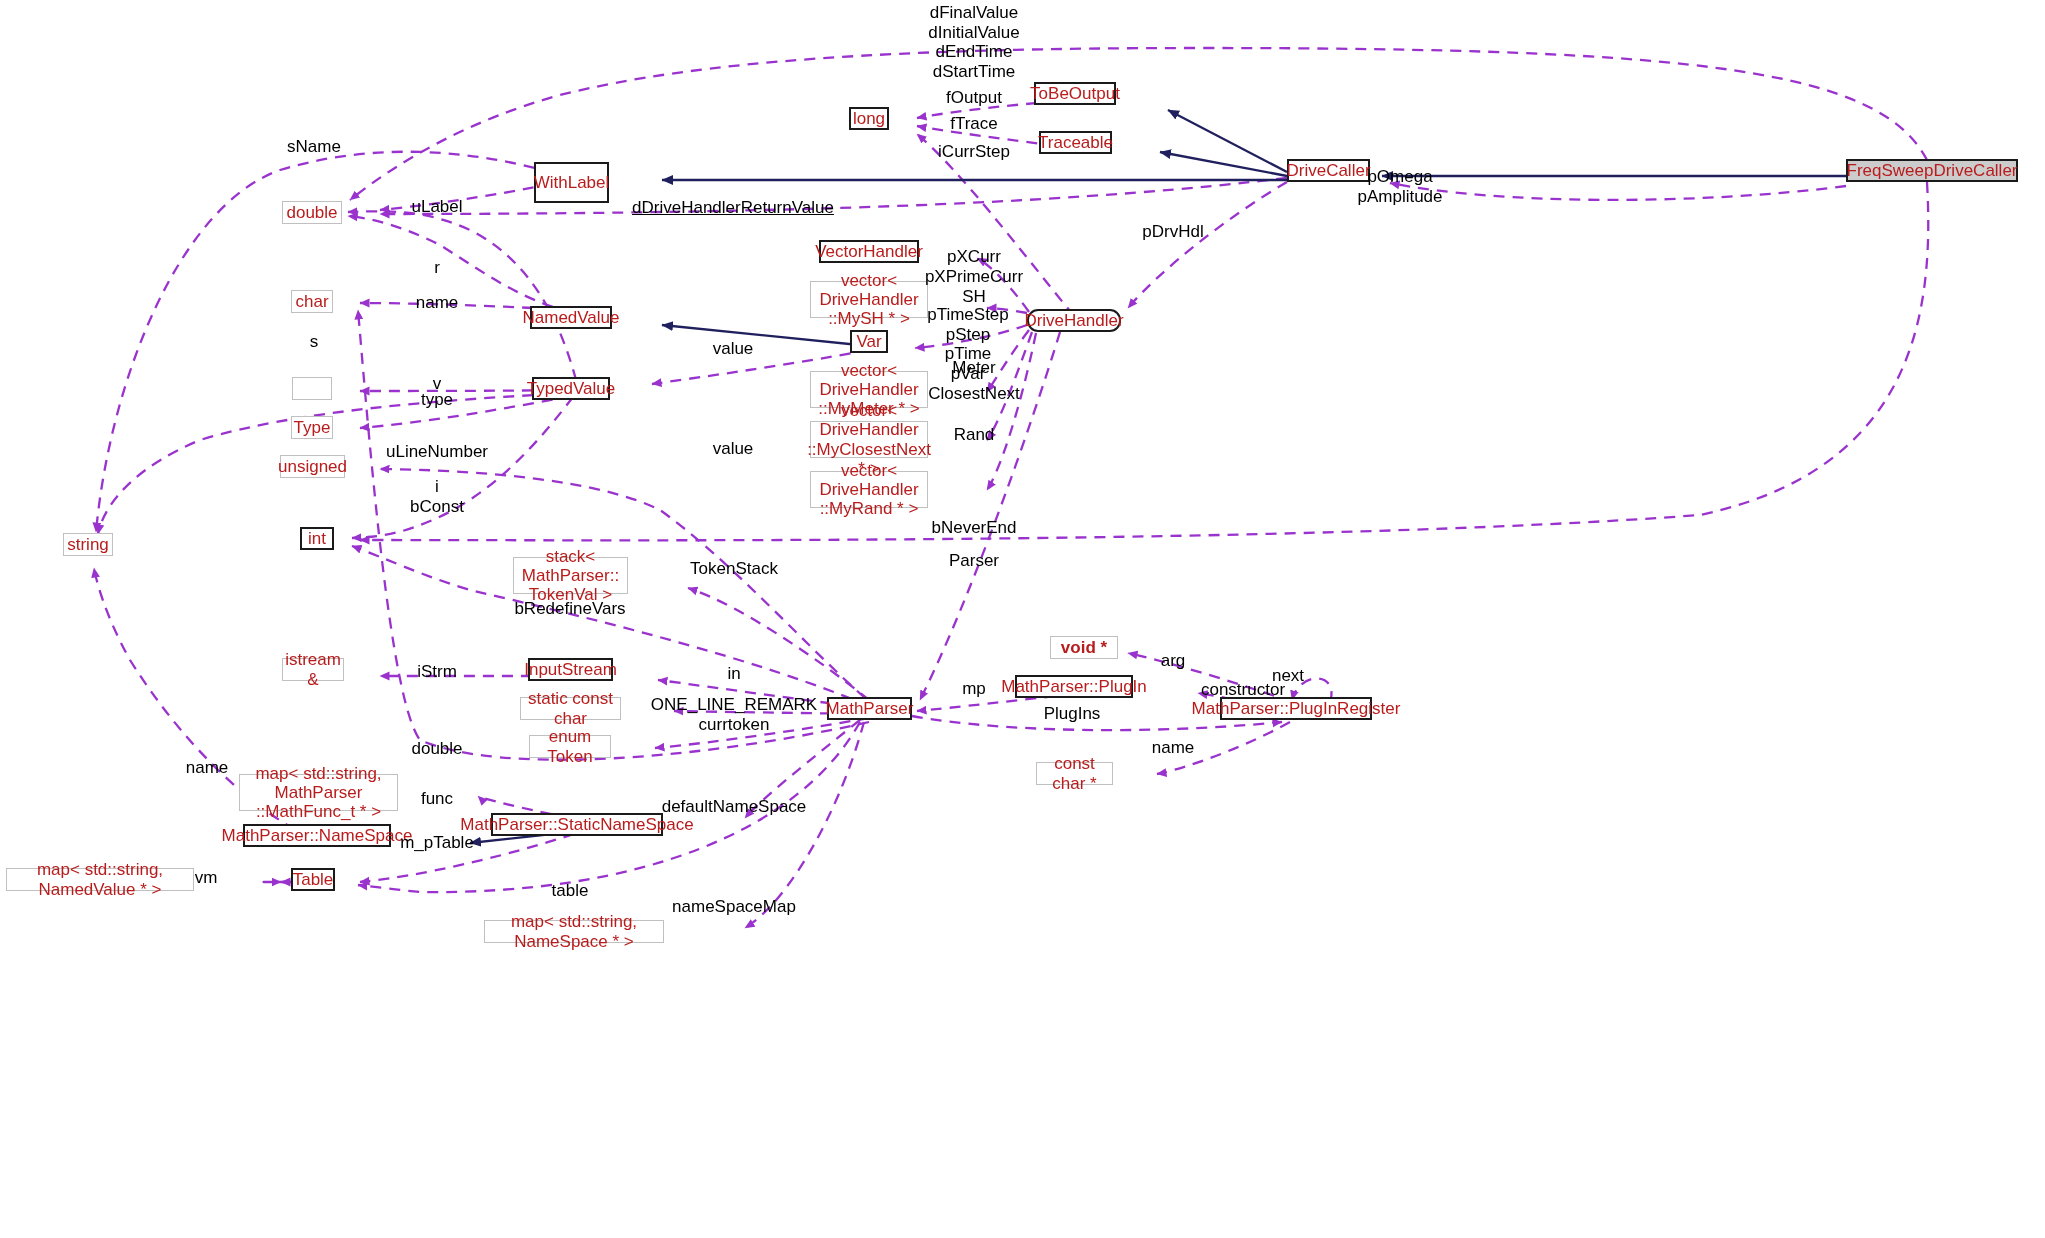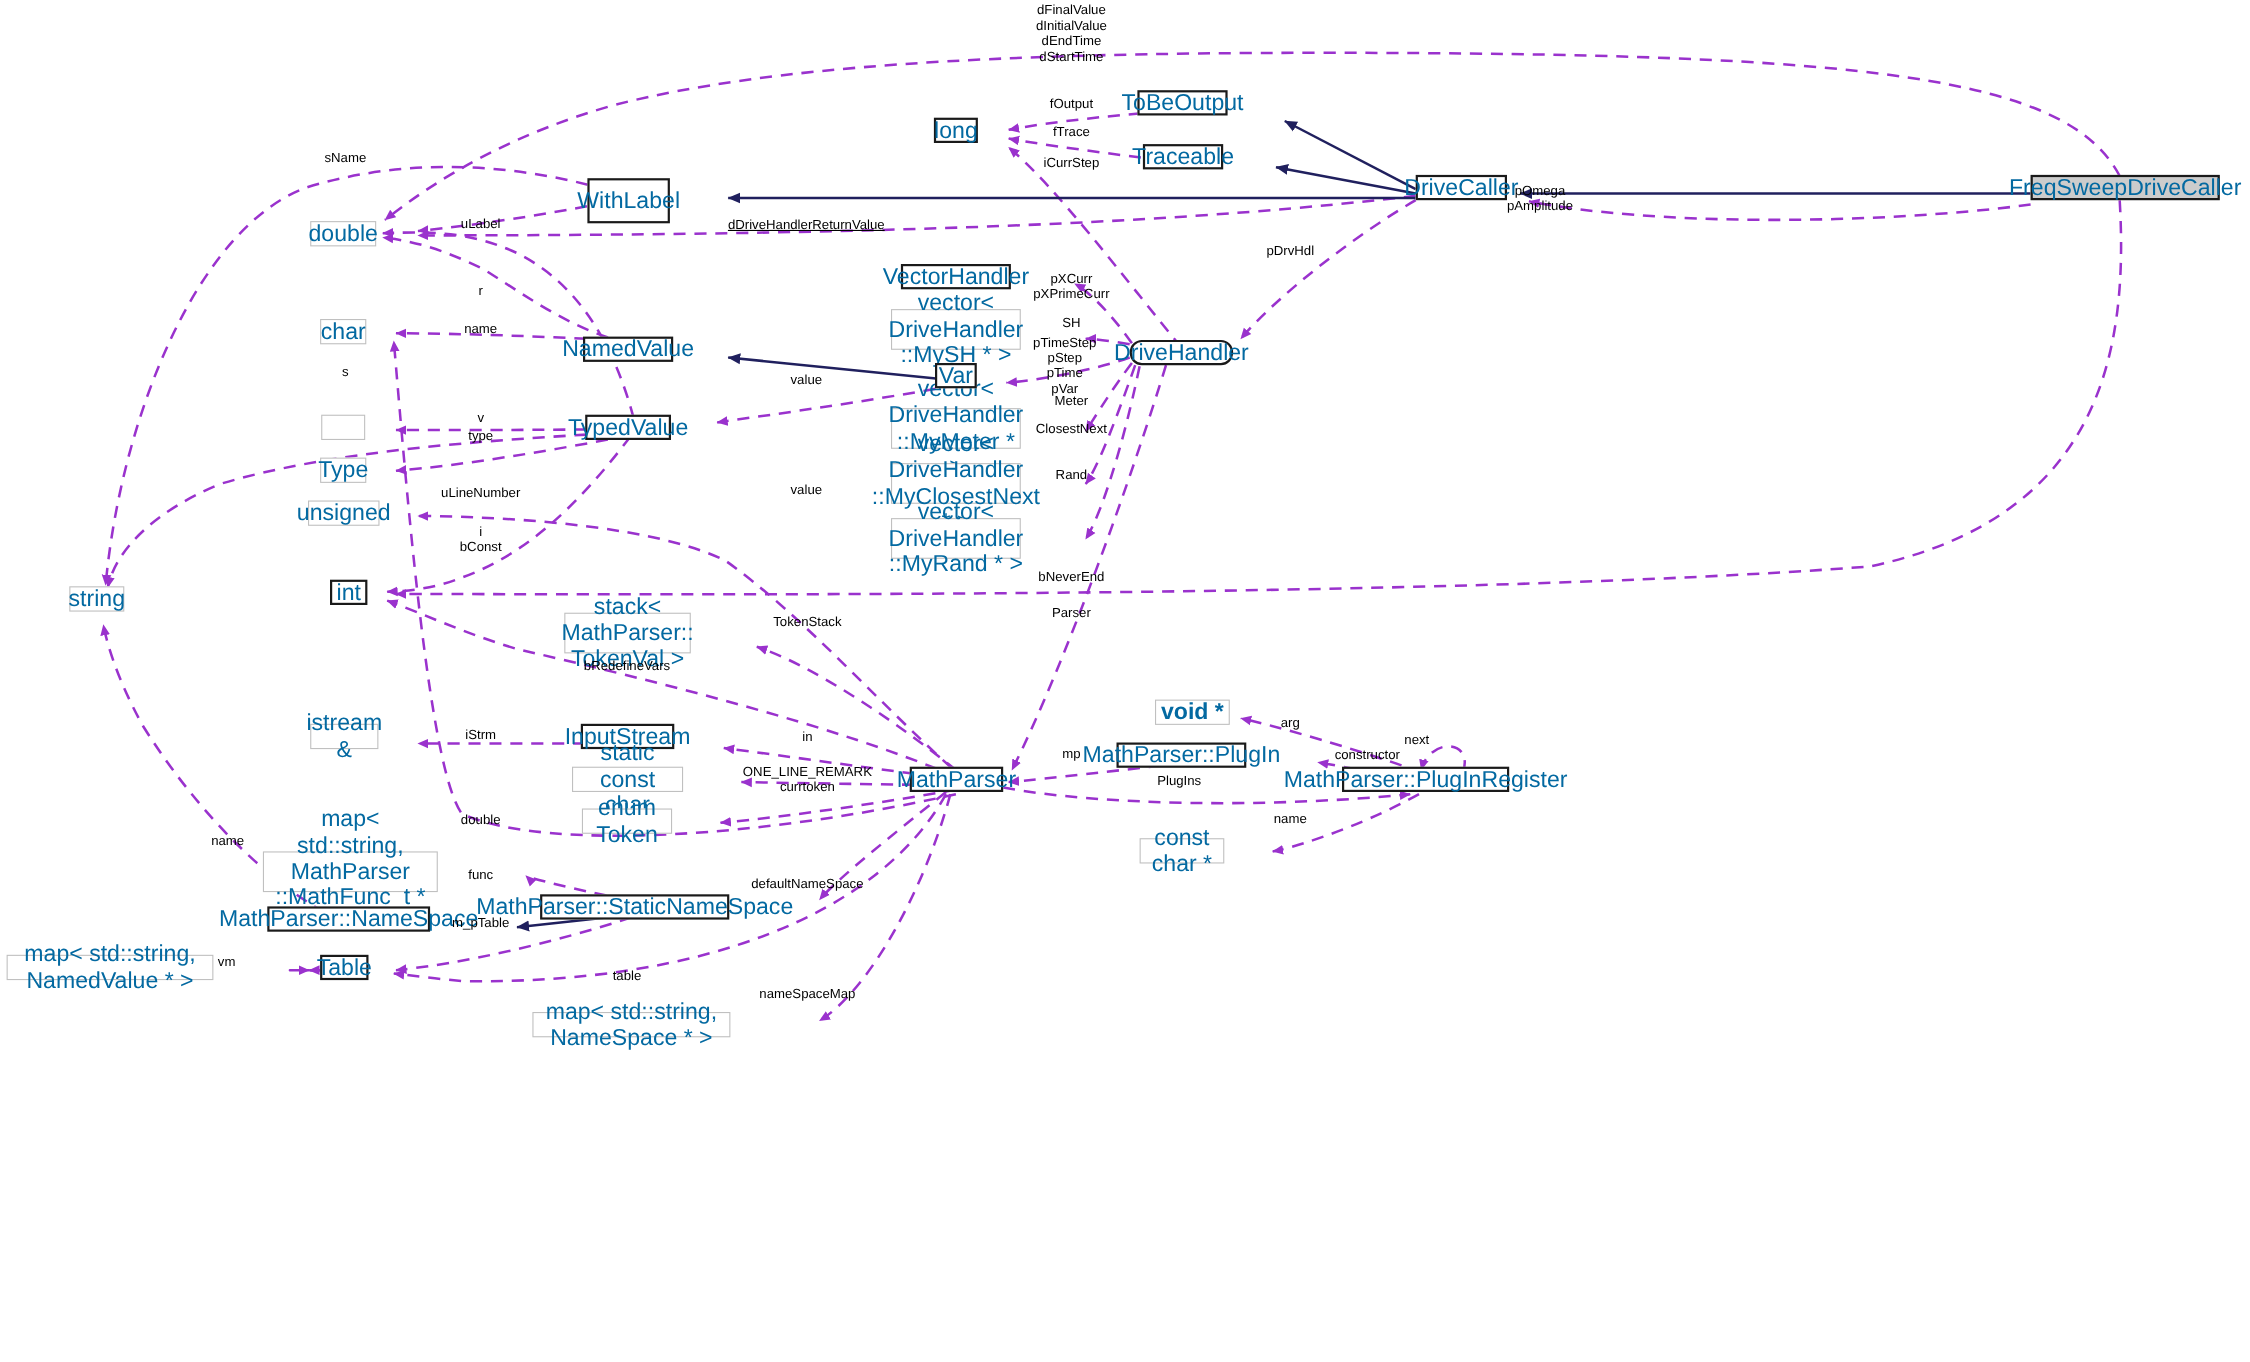--- a/index.html
+++ b/index.html
@@ -20,42 +20,42 @@
     left: 0; top: 0;
     width: 2045px;
     height: 1238px;
     pointer-events: none;
   }
   .node {
     position: absolute;
     box-sizing: border-box;
     background: #ffffff;
     border: 1px solid #c0c0c0;
-    color: #0369a1;
-    font-size: 21px;
+    color: #b91c1c;
+    font-size: 17px;
     line-height: 1.13;
     text-align: center;
     display: flex;
     align-items: center;
     justify-content: center;
     white-space: pre-line;
     padding: 1px 4px;
     z-index: 5;
   }
   .node.strong {
     border: 2px solid #1a1a1a;
   }
   .node.current {
     background: #cccccc;
     border: 2px solid #1a1a1a;
   }
   .edge-label {
     position: absolute;
     color: #000000;
-    font-size: 12px;
+    font-size: 17px;
     line-height: 1.16;
     text-align: center;
     white-space: pre-line;
     z-index: 6;
     transform: translateX(-50%);
   }
 </style>
 </head>
 <body>
 

